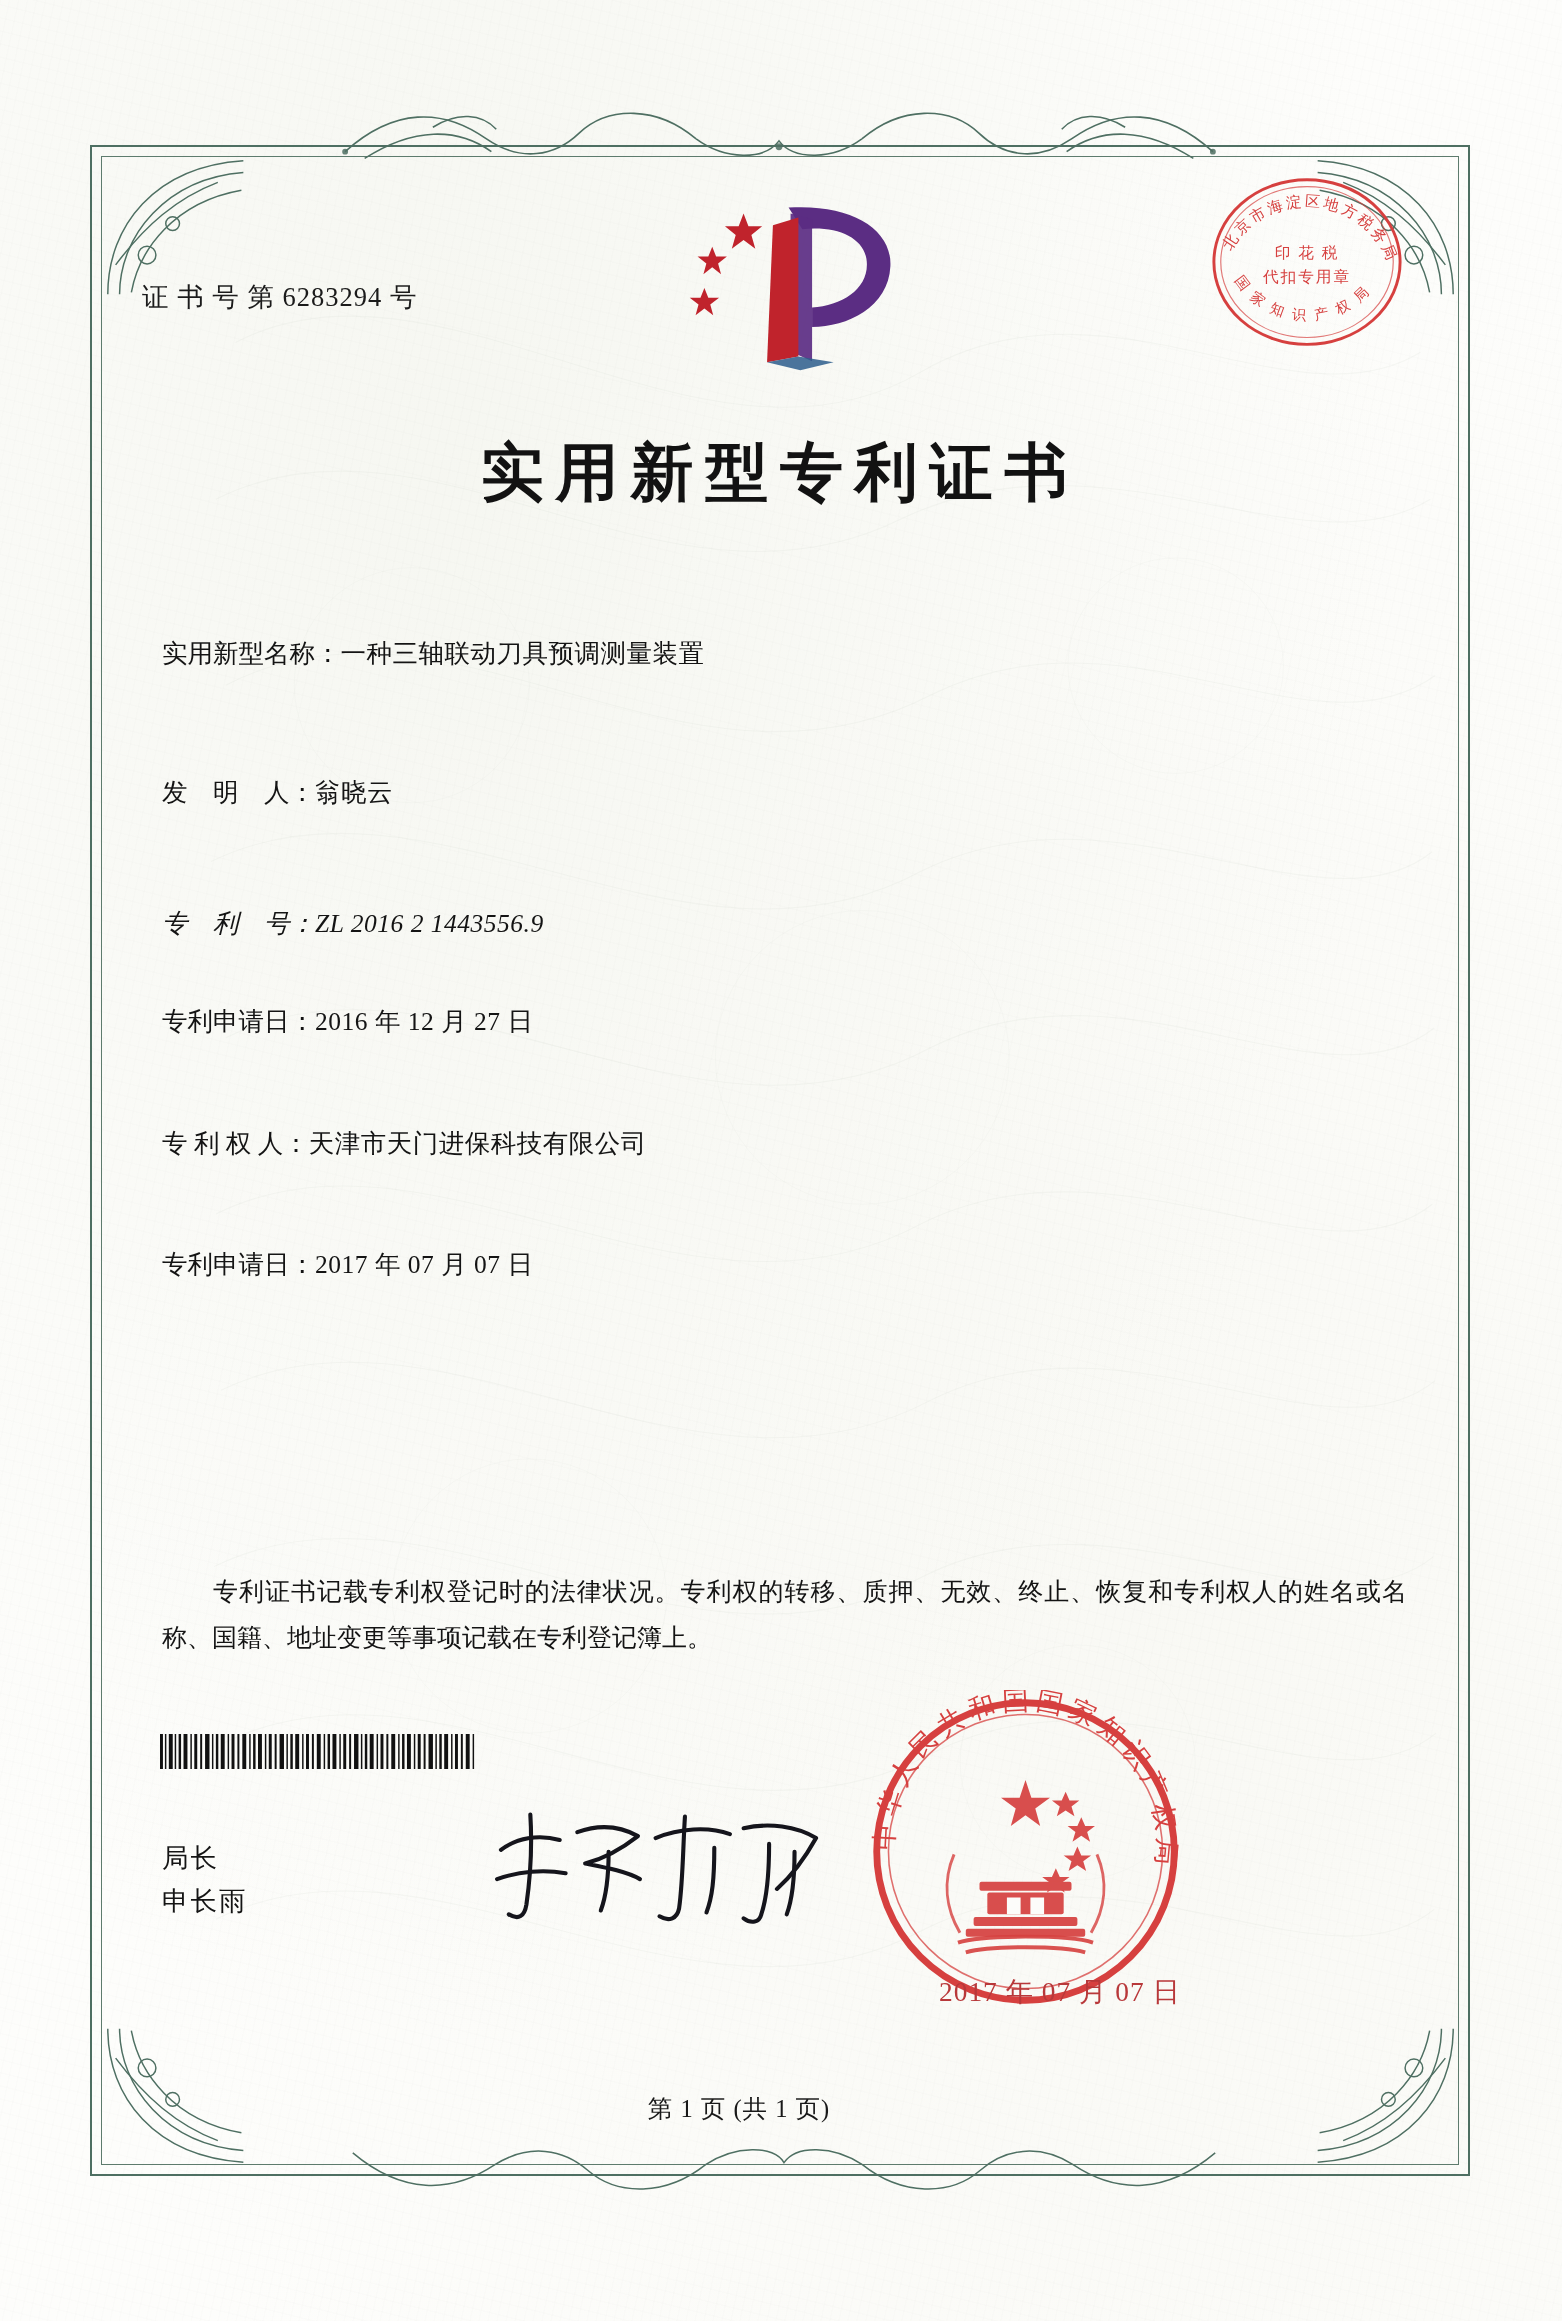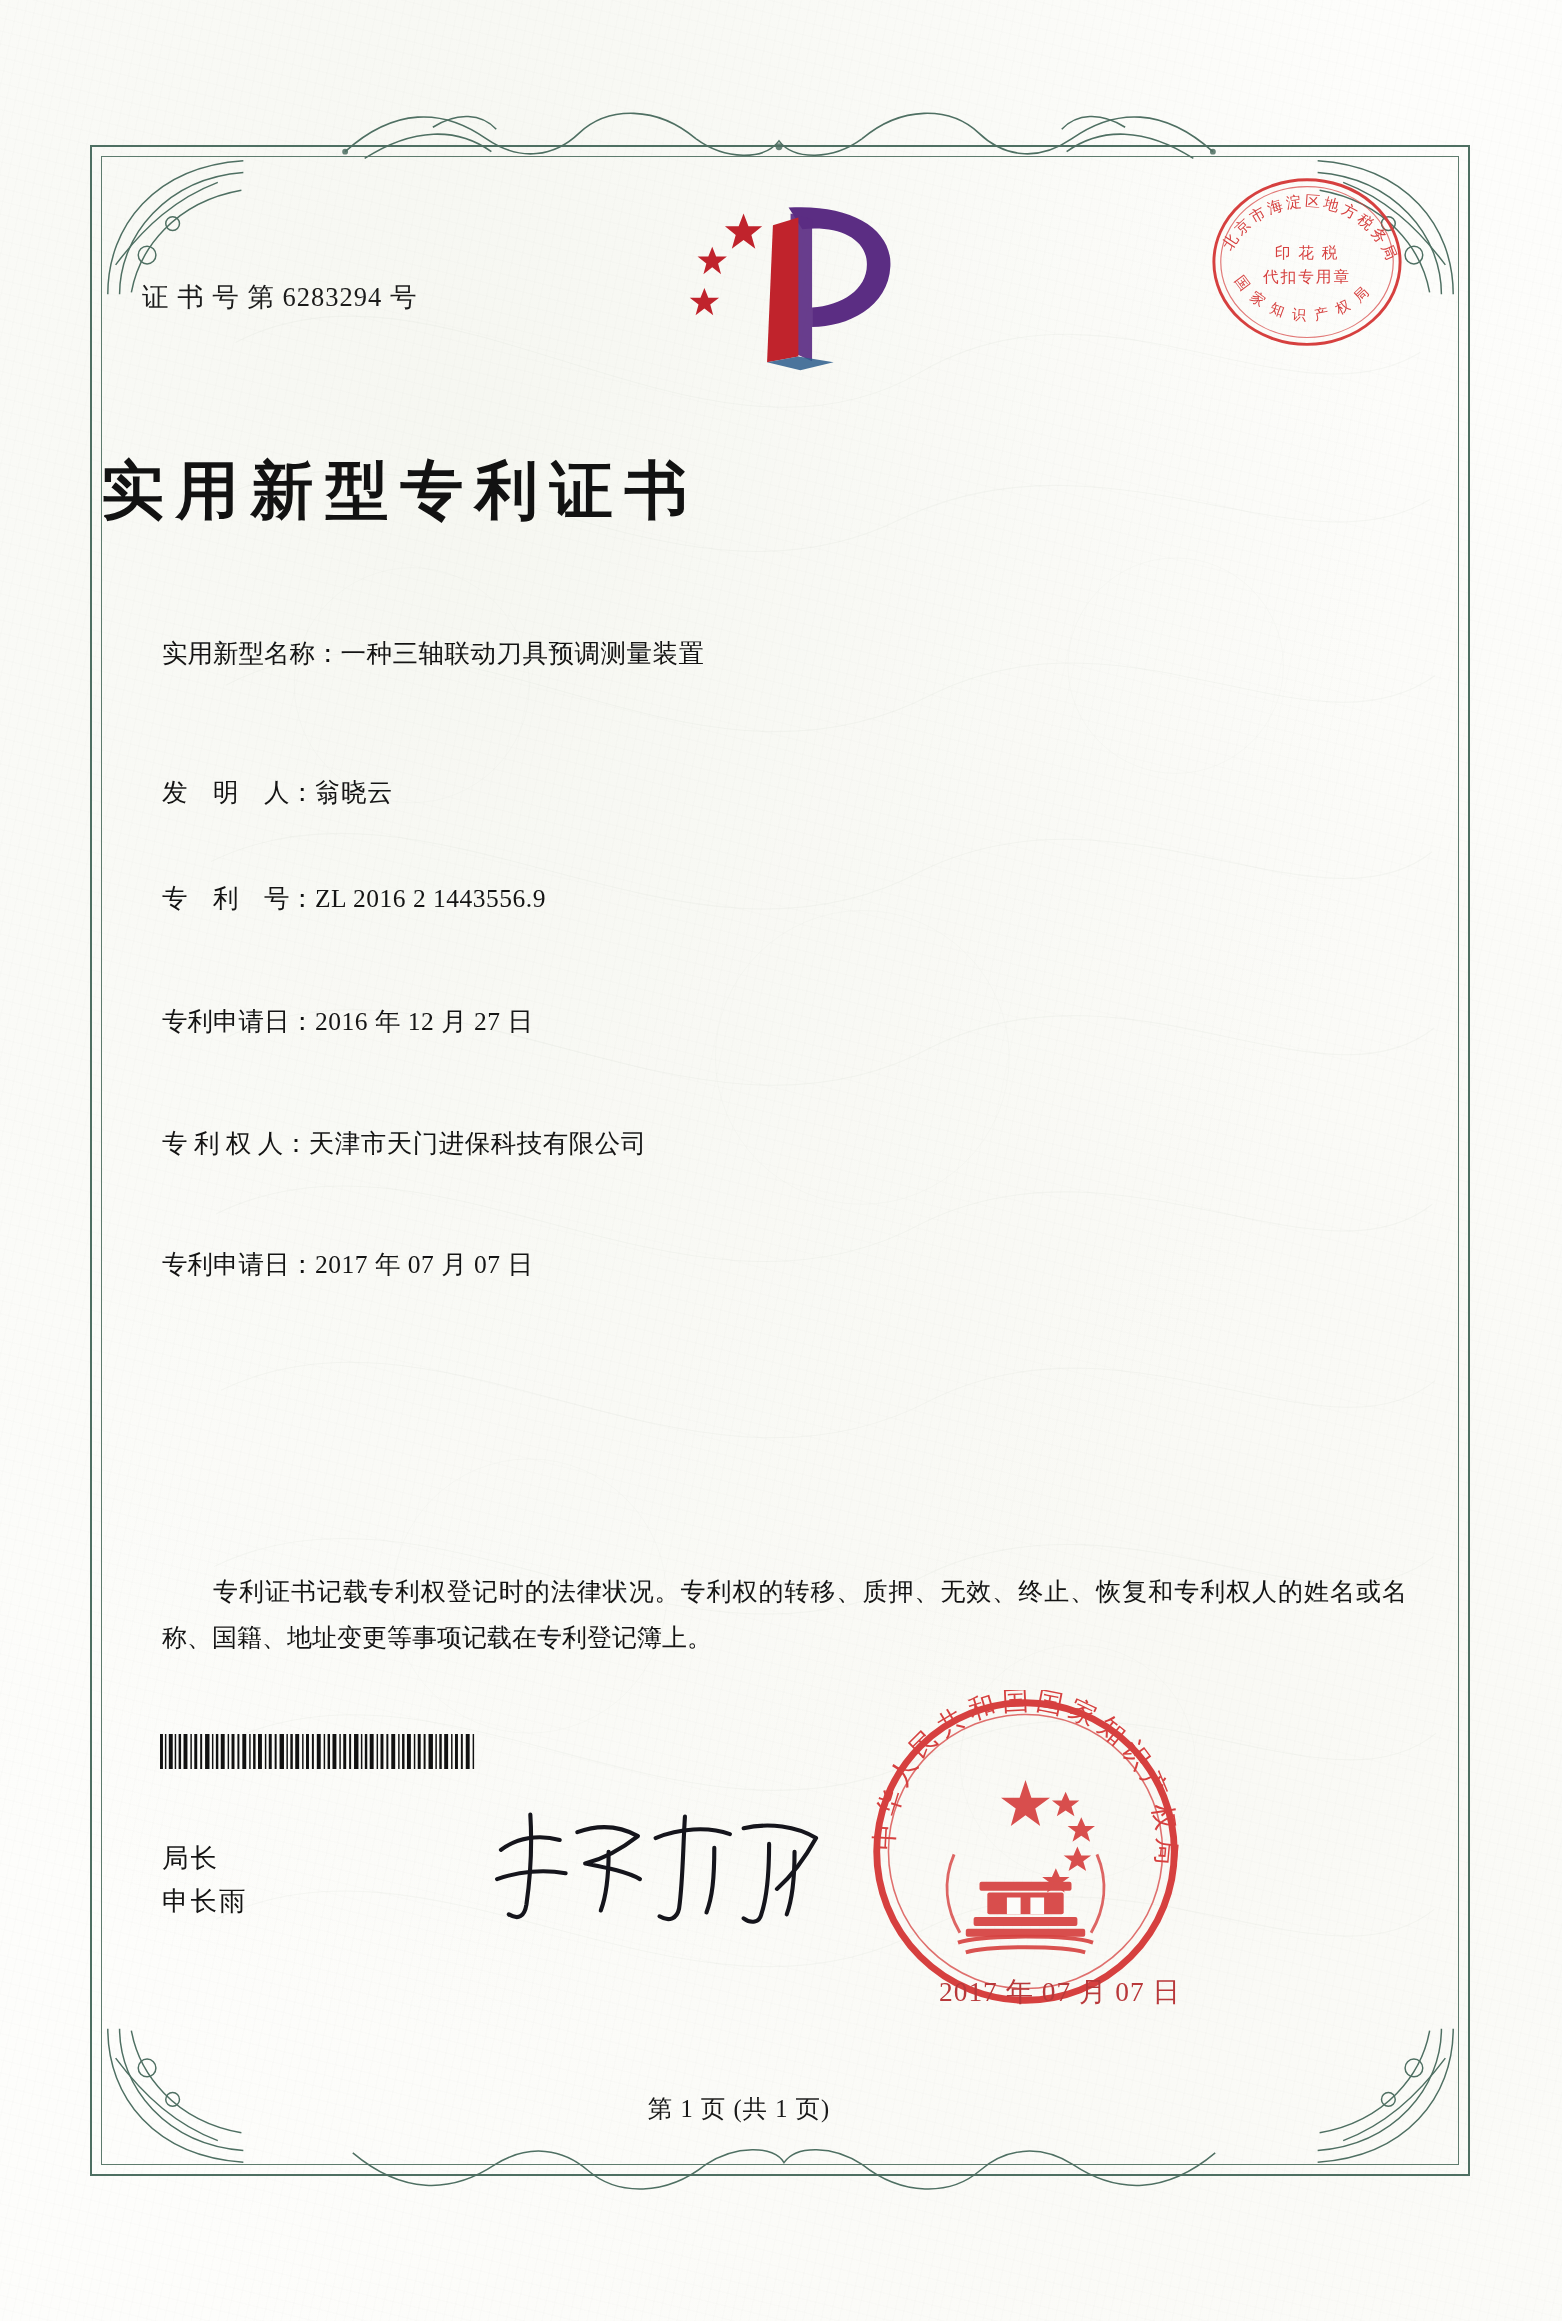--- a/index.html
+++ b/index.html
@@ -91,46 +91,46 @@
     top: 9.8px;
     width: 216px;
     height: 196px;
   }
 
   #doc-title {
     position: absolute;
     left: 0;
     top: 274px;
     width: 1358px;
+    text-align: center;
     font-size: 63px;
     font-weight: bold;
     letter-spacing: 11.8px;
     color: #121212;
     font-family: "Liberation Serif", serif;
-    margin-top: 18px;
   }
 
   .field-row {
     position: absolute;
     left: 61px;
     font-size: 25.5px;
     color: #141414;
     white-space: nowrap;
     font-family: "Liberation Serif", serif;
   }
   .field-label {
     display: inline-block;
     letter-spacing: 0px;
     text-align: center;
   }
   .field-value { letter-spacing: 0.5px; }
 
   #r-name   { top: 480px; }
   #r-inv    { top: 603px; margin-top: 16px; }
-  #r-pat    { top: 725px; }
+  #r-pat    { top: 750px; font-style: italic; }
   #r-apply  { top: 848px; }
   #r-owner  { top: 970px; }
   #r-grant  { top: 1091px; }
 
   .para {
     position: absolute;
     left: 61px;
     width: 1245px;
     font-size: 25px;
     line-height: 46px;

